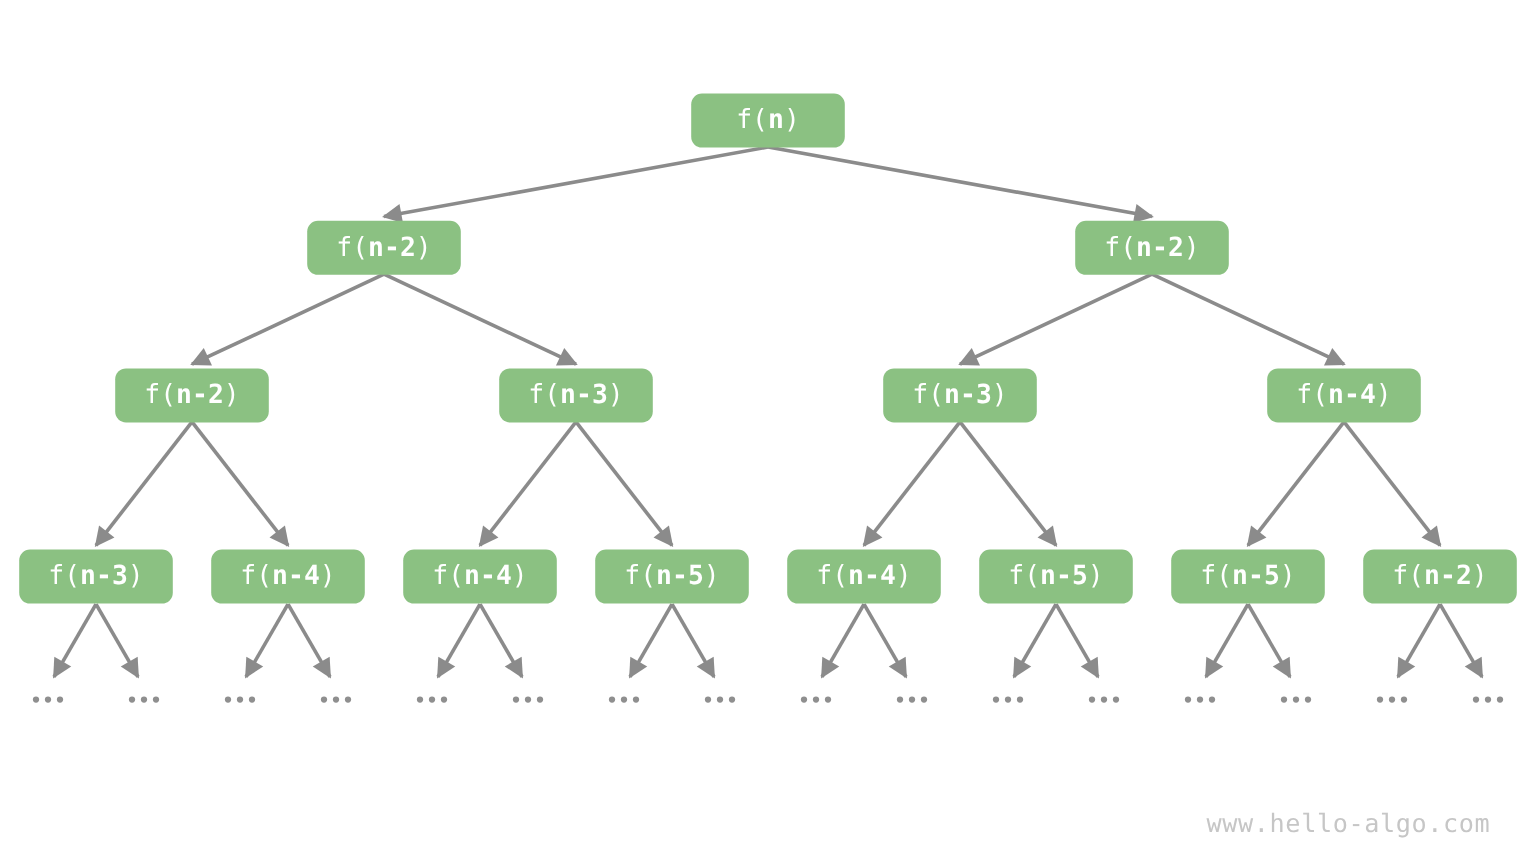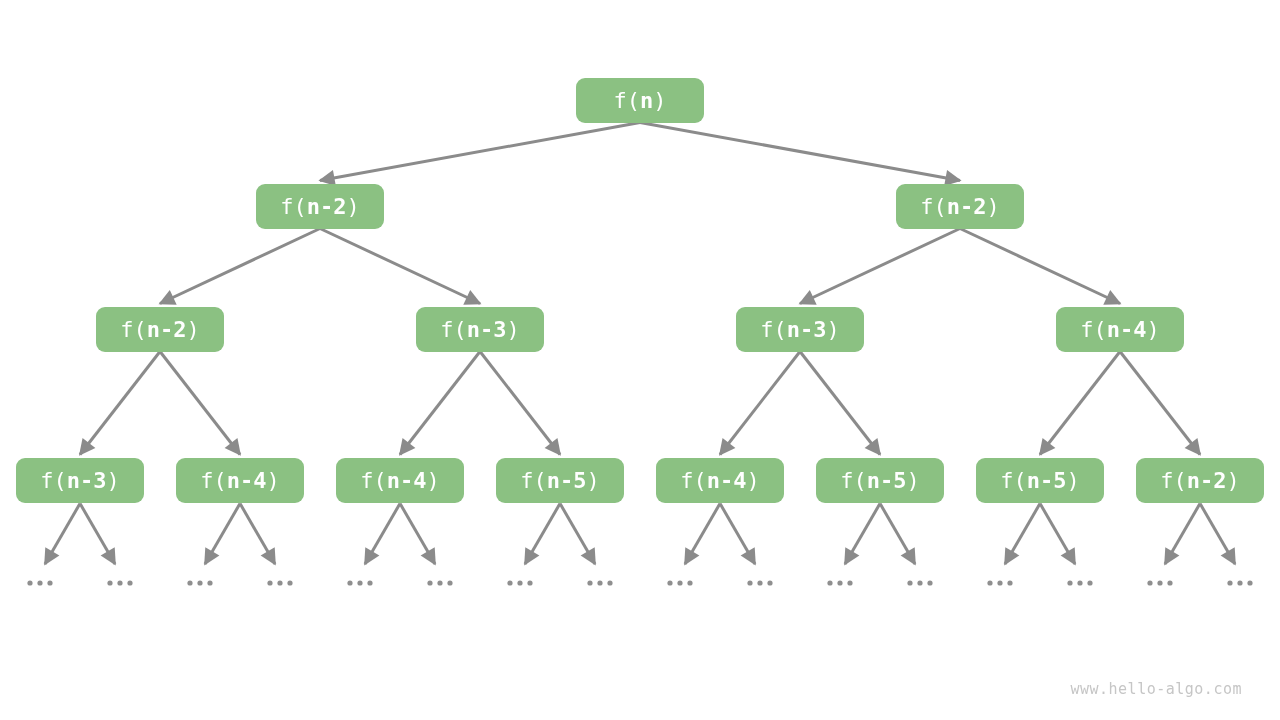--- a/index.html
+++ b/index.html
@@ -34,21 +34,21 @@
     white-space: nowrap;
     letter-spacing: 0px;
   }
   .node .fn-arg {
     font-weight: 700;
   }
   #watermark {
     position: absolute;
     right: 38px;
     bottom: 22px;
-    font-size: 15px;
+    font-size: 21px;
     letter-spacing: 0.5px;
   }
 </style>
 </head>
 <body>
 
 <div id="canvas" style="background: rgb(255, 255, 255);">
   <svg id="edge-layer" viewBox="0 0 1280 720" xmlns="http://www.w3.org/2000/svg">
     <defs>
       <marker id="arrowhead" viewBox="0 0 12 12" refX="10" refY="6" markerWidth="6.5" markerHeight="6.5" orient="auto-start-reverse">

